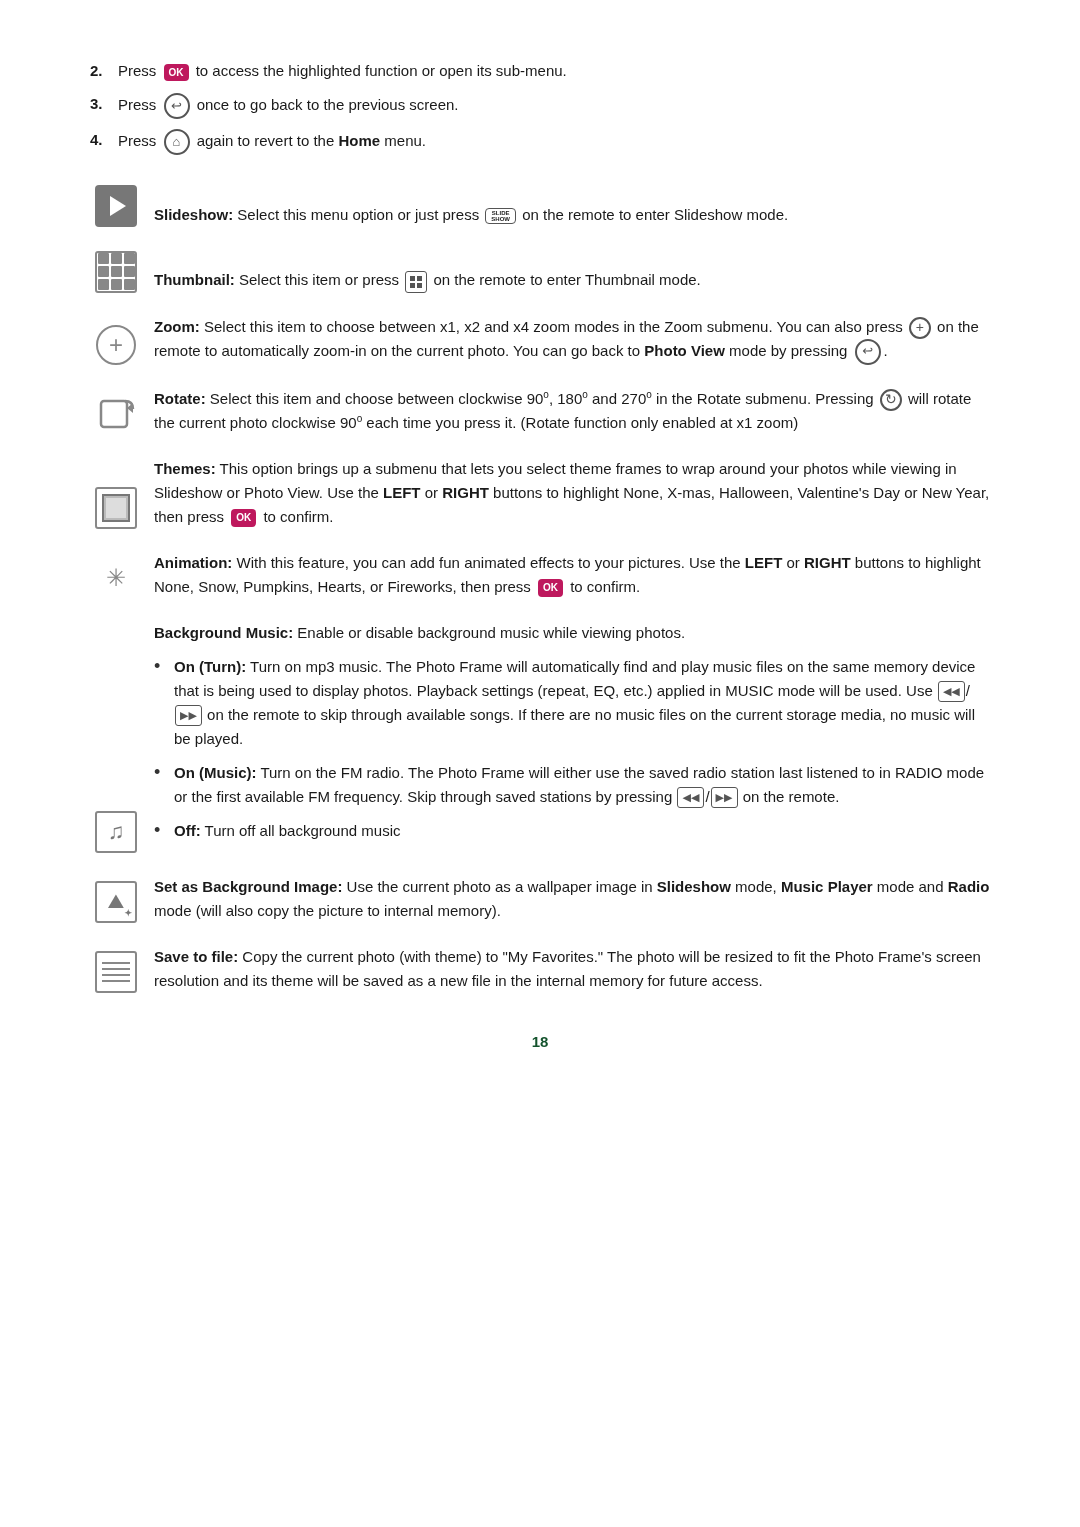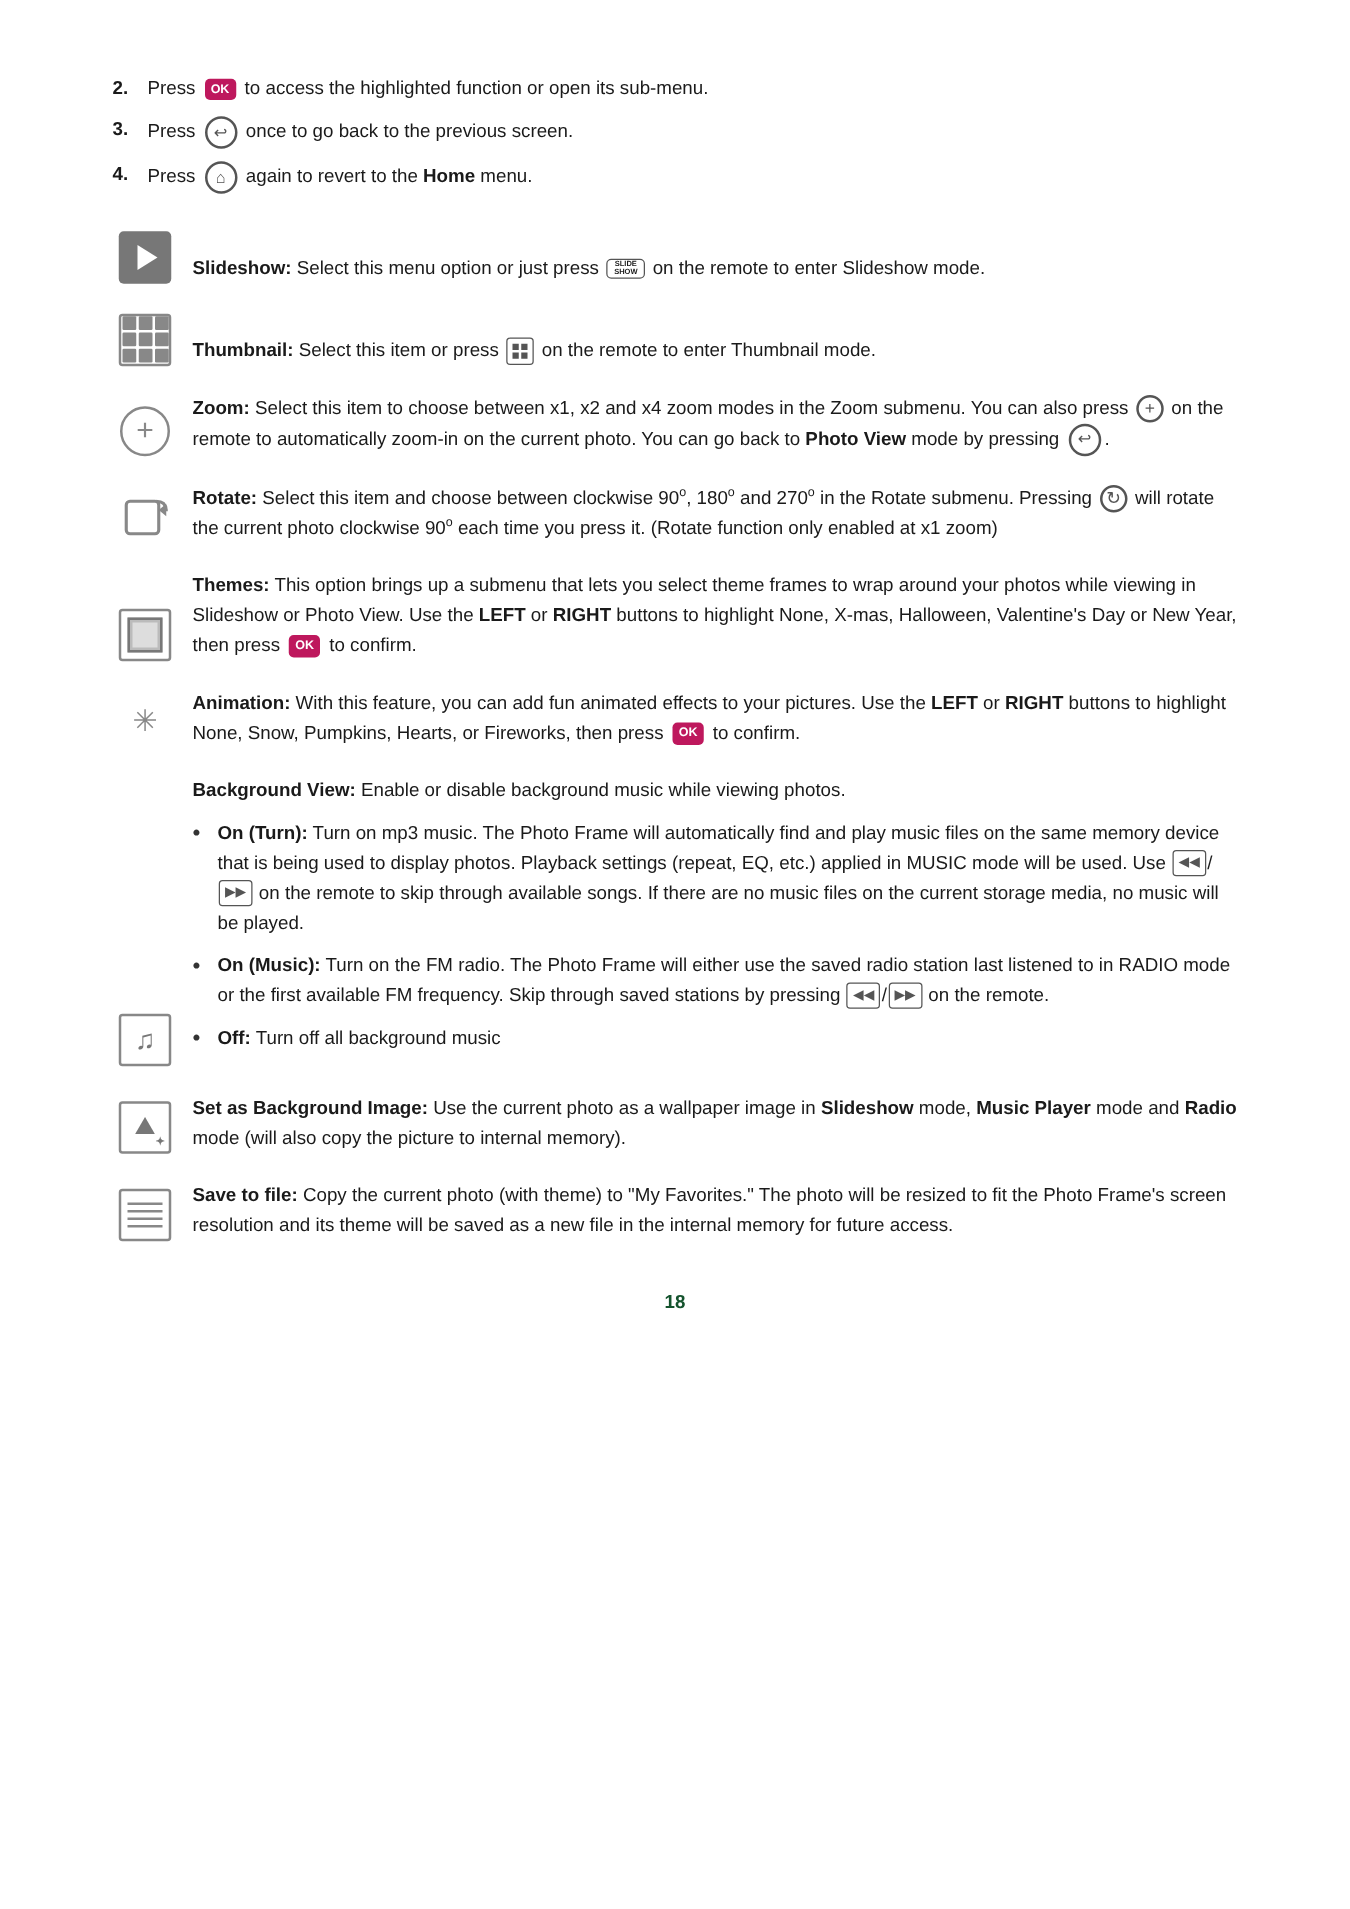--- a/index.html
+++ b/index.html
@@ -459,21 +459,21 @@
     </div>
   </div>
 
   <div class="section-item">
     <div class="section-icon">
       <div class="music-icon-box">
         <span class="music-note">♫</span>
       </div>
     </div>
     <div class="section-text">
-      <p><strong>Background View:</strong> Enable or disable background music while viewing photos.</p>
+      <p><strong>Background Music:</strong> Enable or disable background music while viewing photos.</p>
       <ul class="bullet-list">
         <li>
           <span class="bullet-dot">•</span>
           <span><strong>On (Turn):</strong> Turn on mp3 music. The Photo Frame will automatically find and play music files on the same memory device that is being used to display photos. Playback settings (repeat, EQ, etc.) applied in MUSIC mode will be used. Use
             <span class="icon-skip-btn">◀◀</span>/<span class="icon-skip-btn">▶▶</span>
             on the remote to skip through available songs. If there are no music files on the current storage media, no music will be played.</span>
         </li>
         <li>
           <span class="bullet-dot">•</span>
           <span><strong>On (Music):</strong> Turn on the FM radio. The Photo Frame will either use the saved radio station last listened to in RADIO mode or the first available FM frequency. Skip through saved stations by pressing

